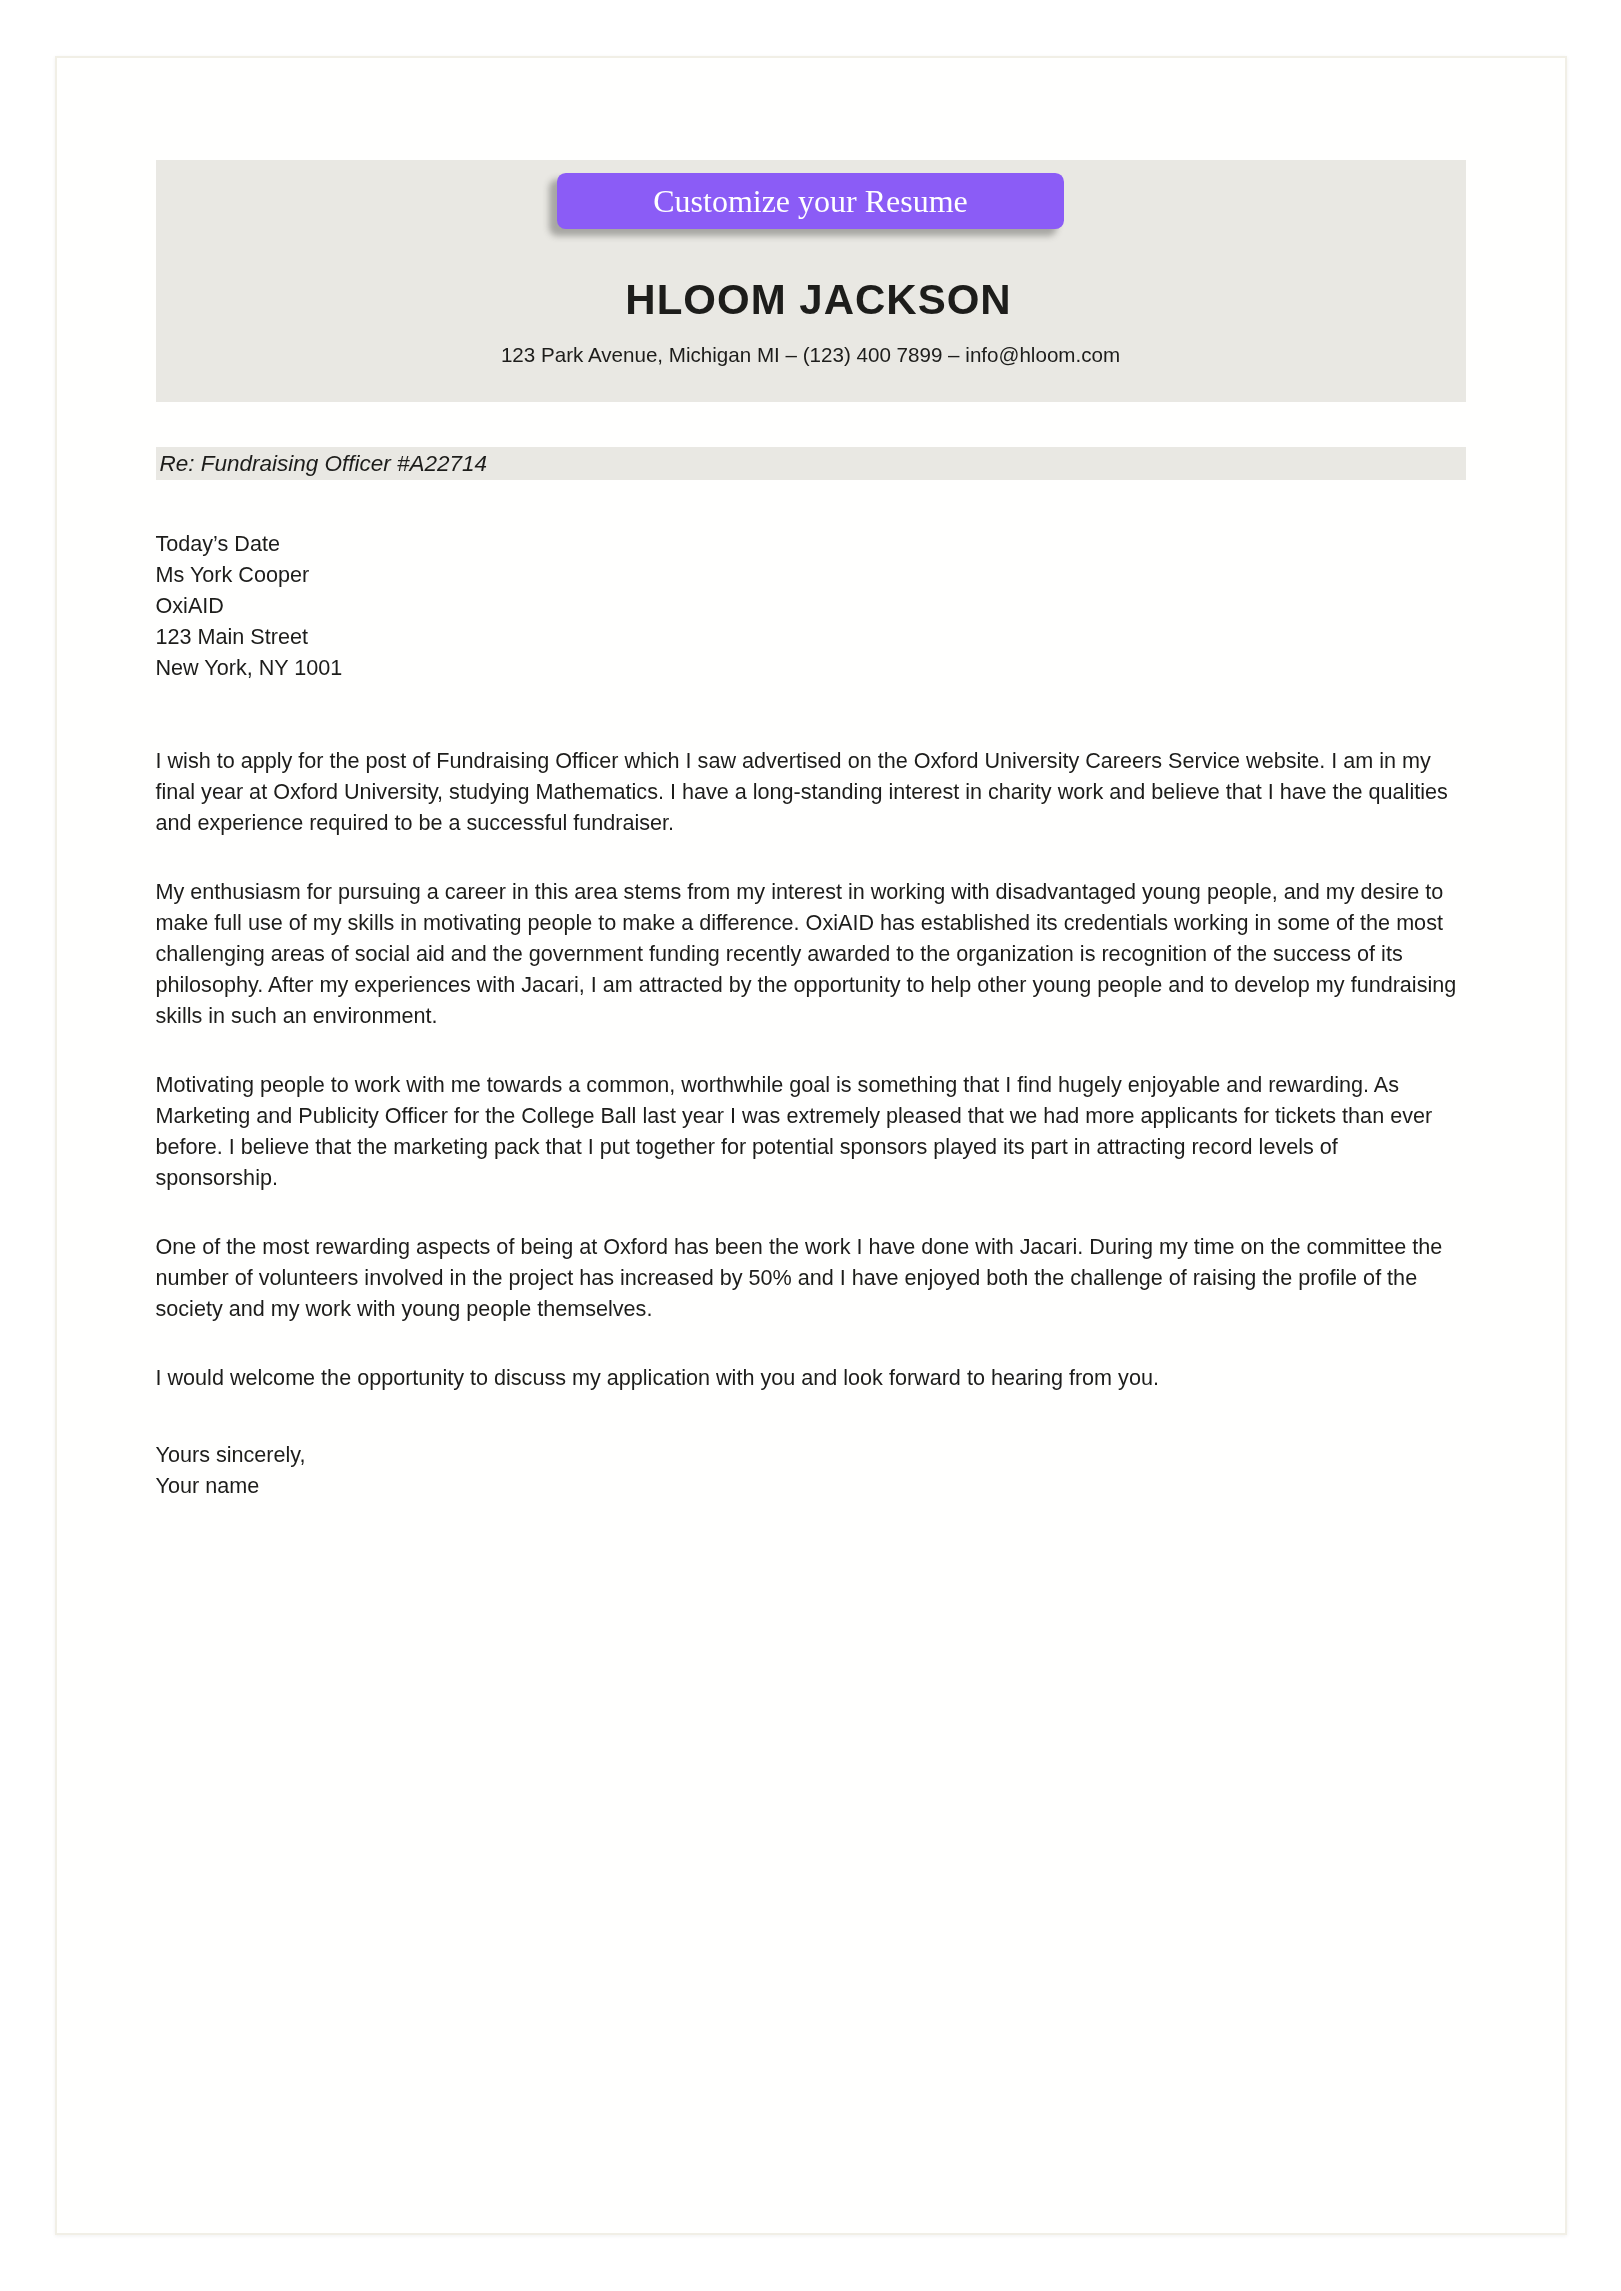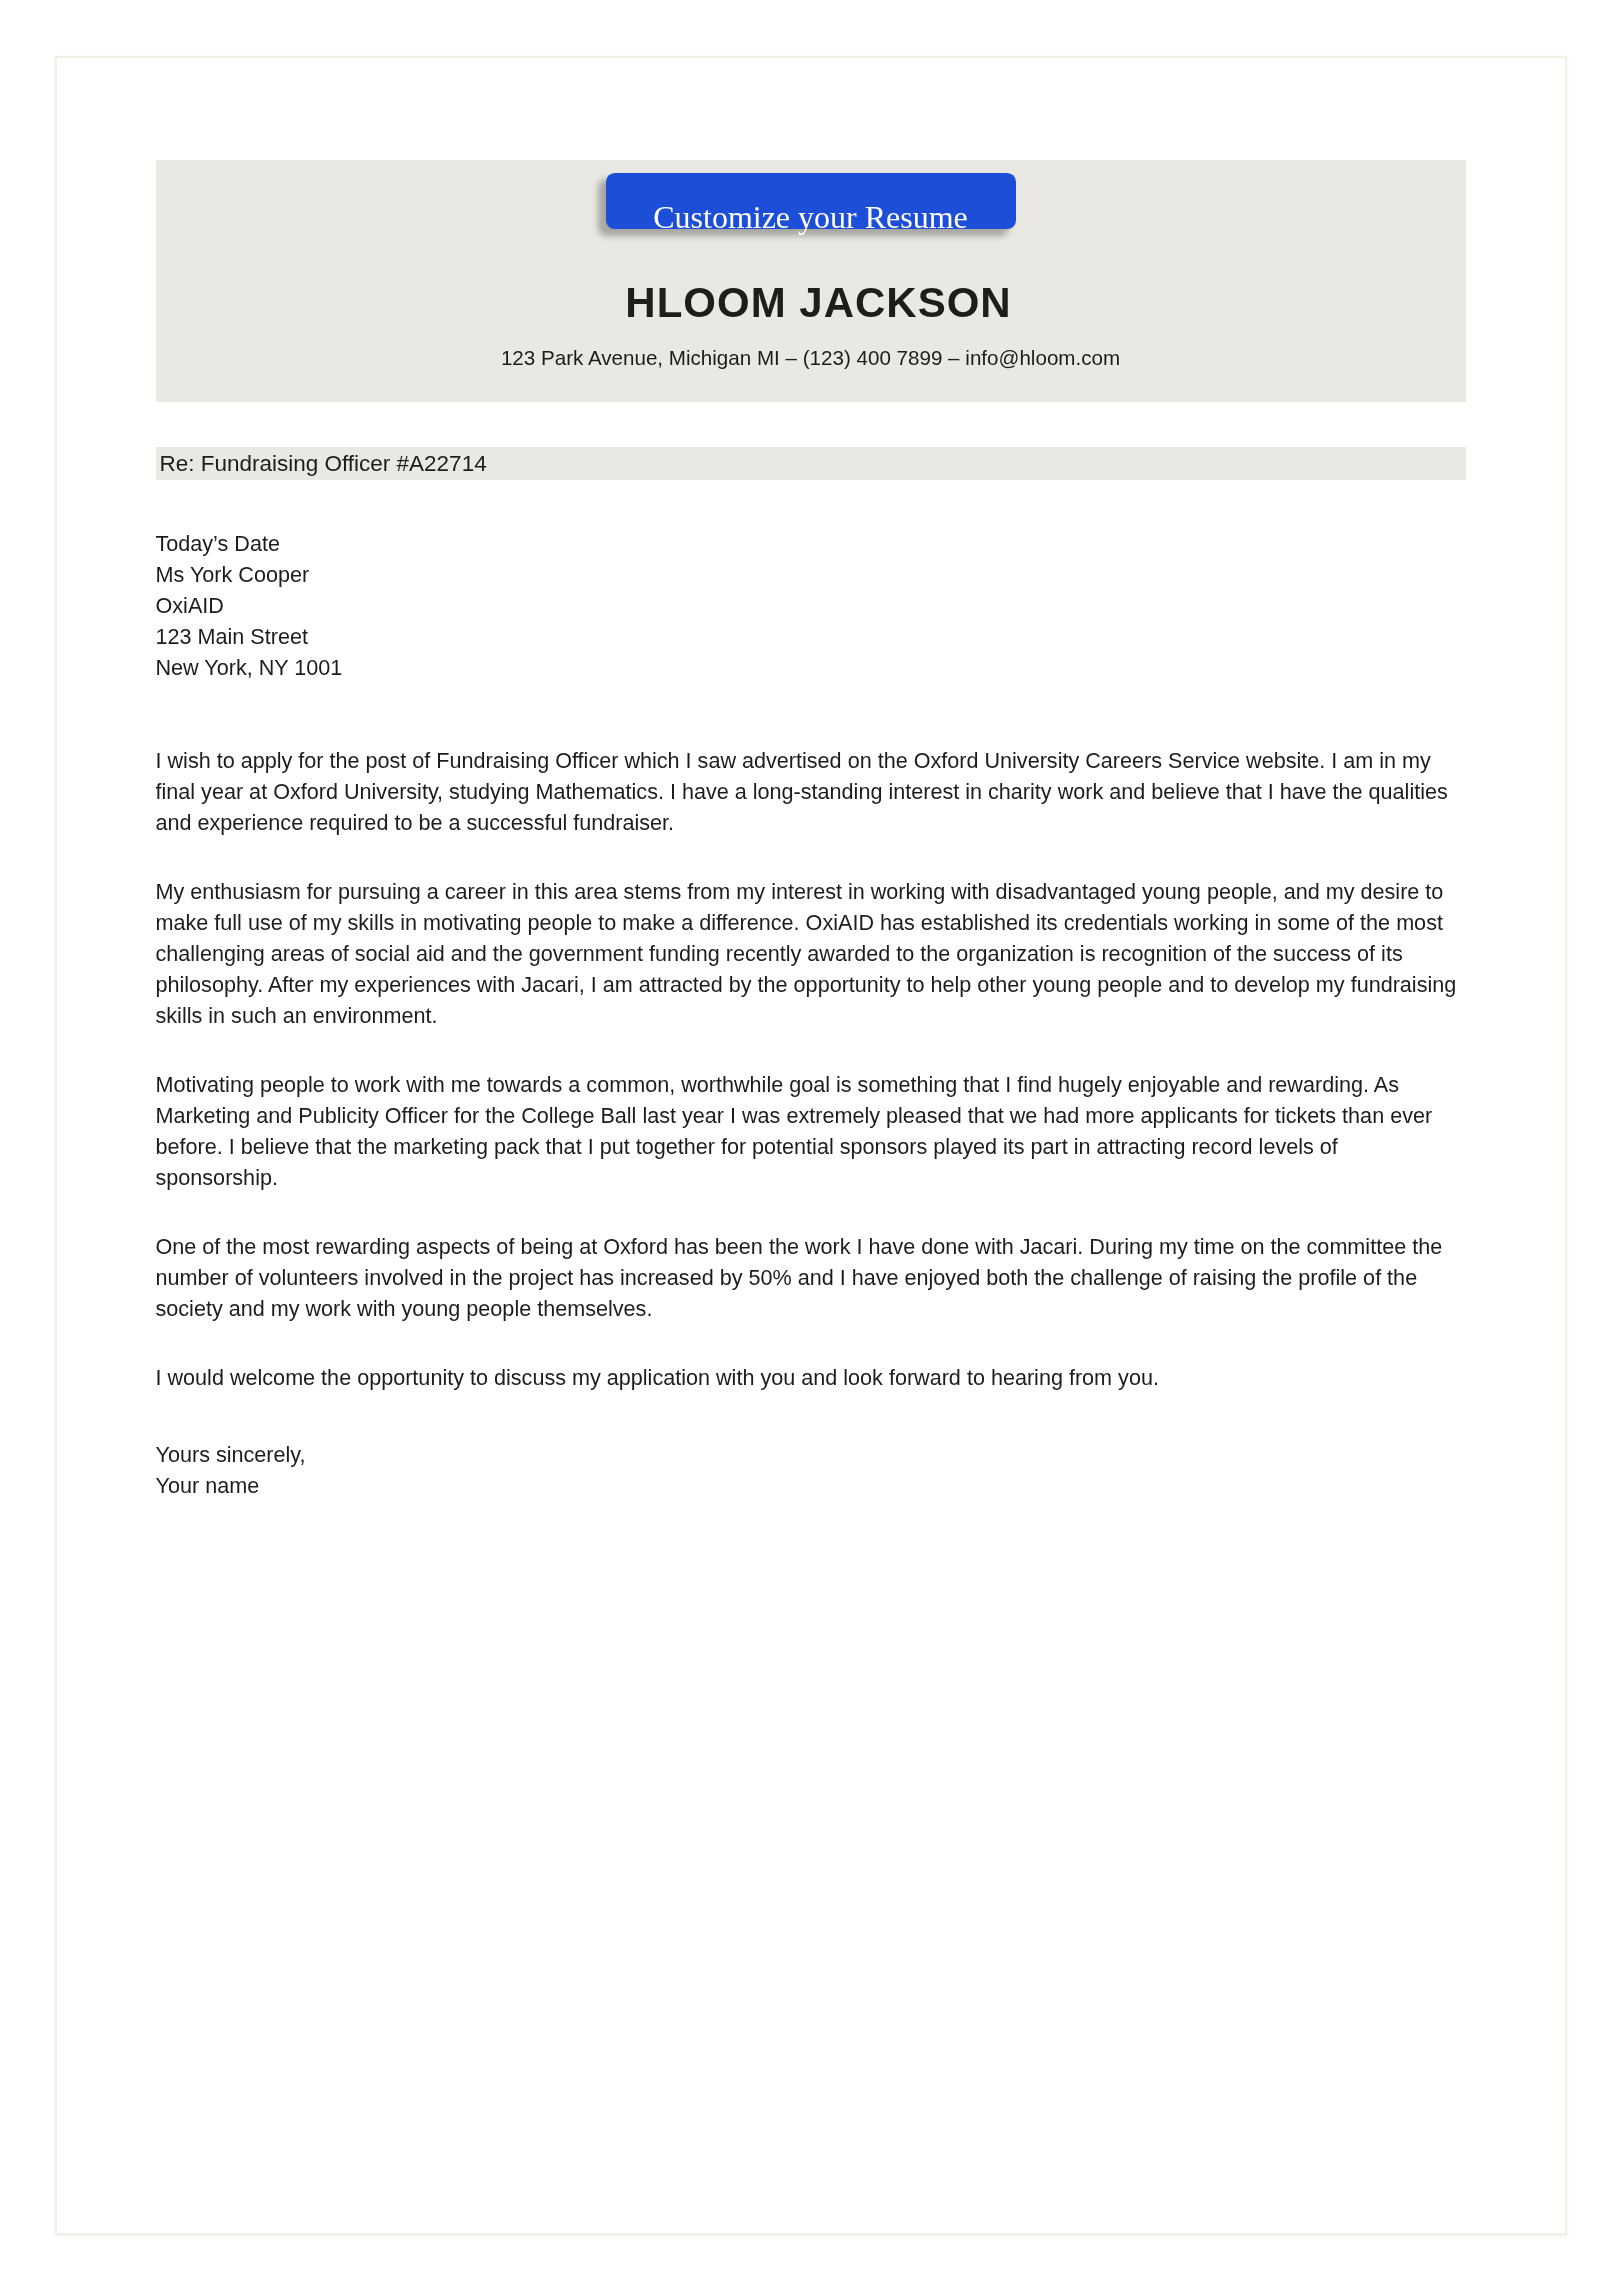--- a/index.html
+++ b/index.html
@@ -29,33 +29,33 @@
   
   .header-block {
     margin-top: 102px;
     background: #e9e8e3;
     height: 242px;
     text-align: center;
   }
   .customize-btn {
     display: inline-block;
     margin-top: 12.7px;
-    width: 410px;
+    width: 507px;
     height: 56px;
     line-height: 56px;
-    background: #1d4ed8;
+    background: #8b5cf6;
     border: 1px solid #e2услов8234;
     border: none;
     border-radius: 8.8px;
     color: #ffffff;
     font-family: "Liberation Serif", serif;
     font-size: 32px;
     box-shadow: -7.8px 6.9px 6.9px rgba(60,60,58,0.38);
     cursor: pointer;
-    padding: 16px;
+    padding: 0;
   }
   .applicant-name {
     margin: 47px 0 0;
     font-size: 42px;
     font-weight: bold;
     letter-spacing: 1px;
     color: #1d1d1b;
     padding-left: 16px;
   }
   .contact-line {
@@ -64,20 +64,21 @@
     color: #1d1d1b;
   }
   
   .subject-bar {
     margin-top: 45px;
     background: #e9e8e3;
     height: 33px;
     line-height: 33px;
     font-size: 22.5px;
     padding-left: 3.9px;
+    font-style: italic;
   }
   
   .recipient-block {
     margin-top: 48px;
     font-size: 21.6px;
     line-height: 31px;
   }
   
   .letter-body {
     margin-top: 62px;

